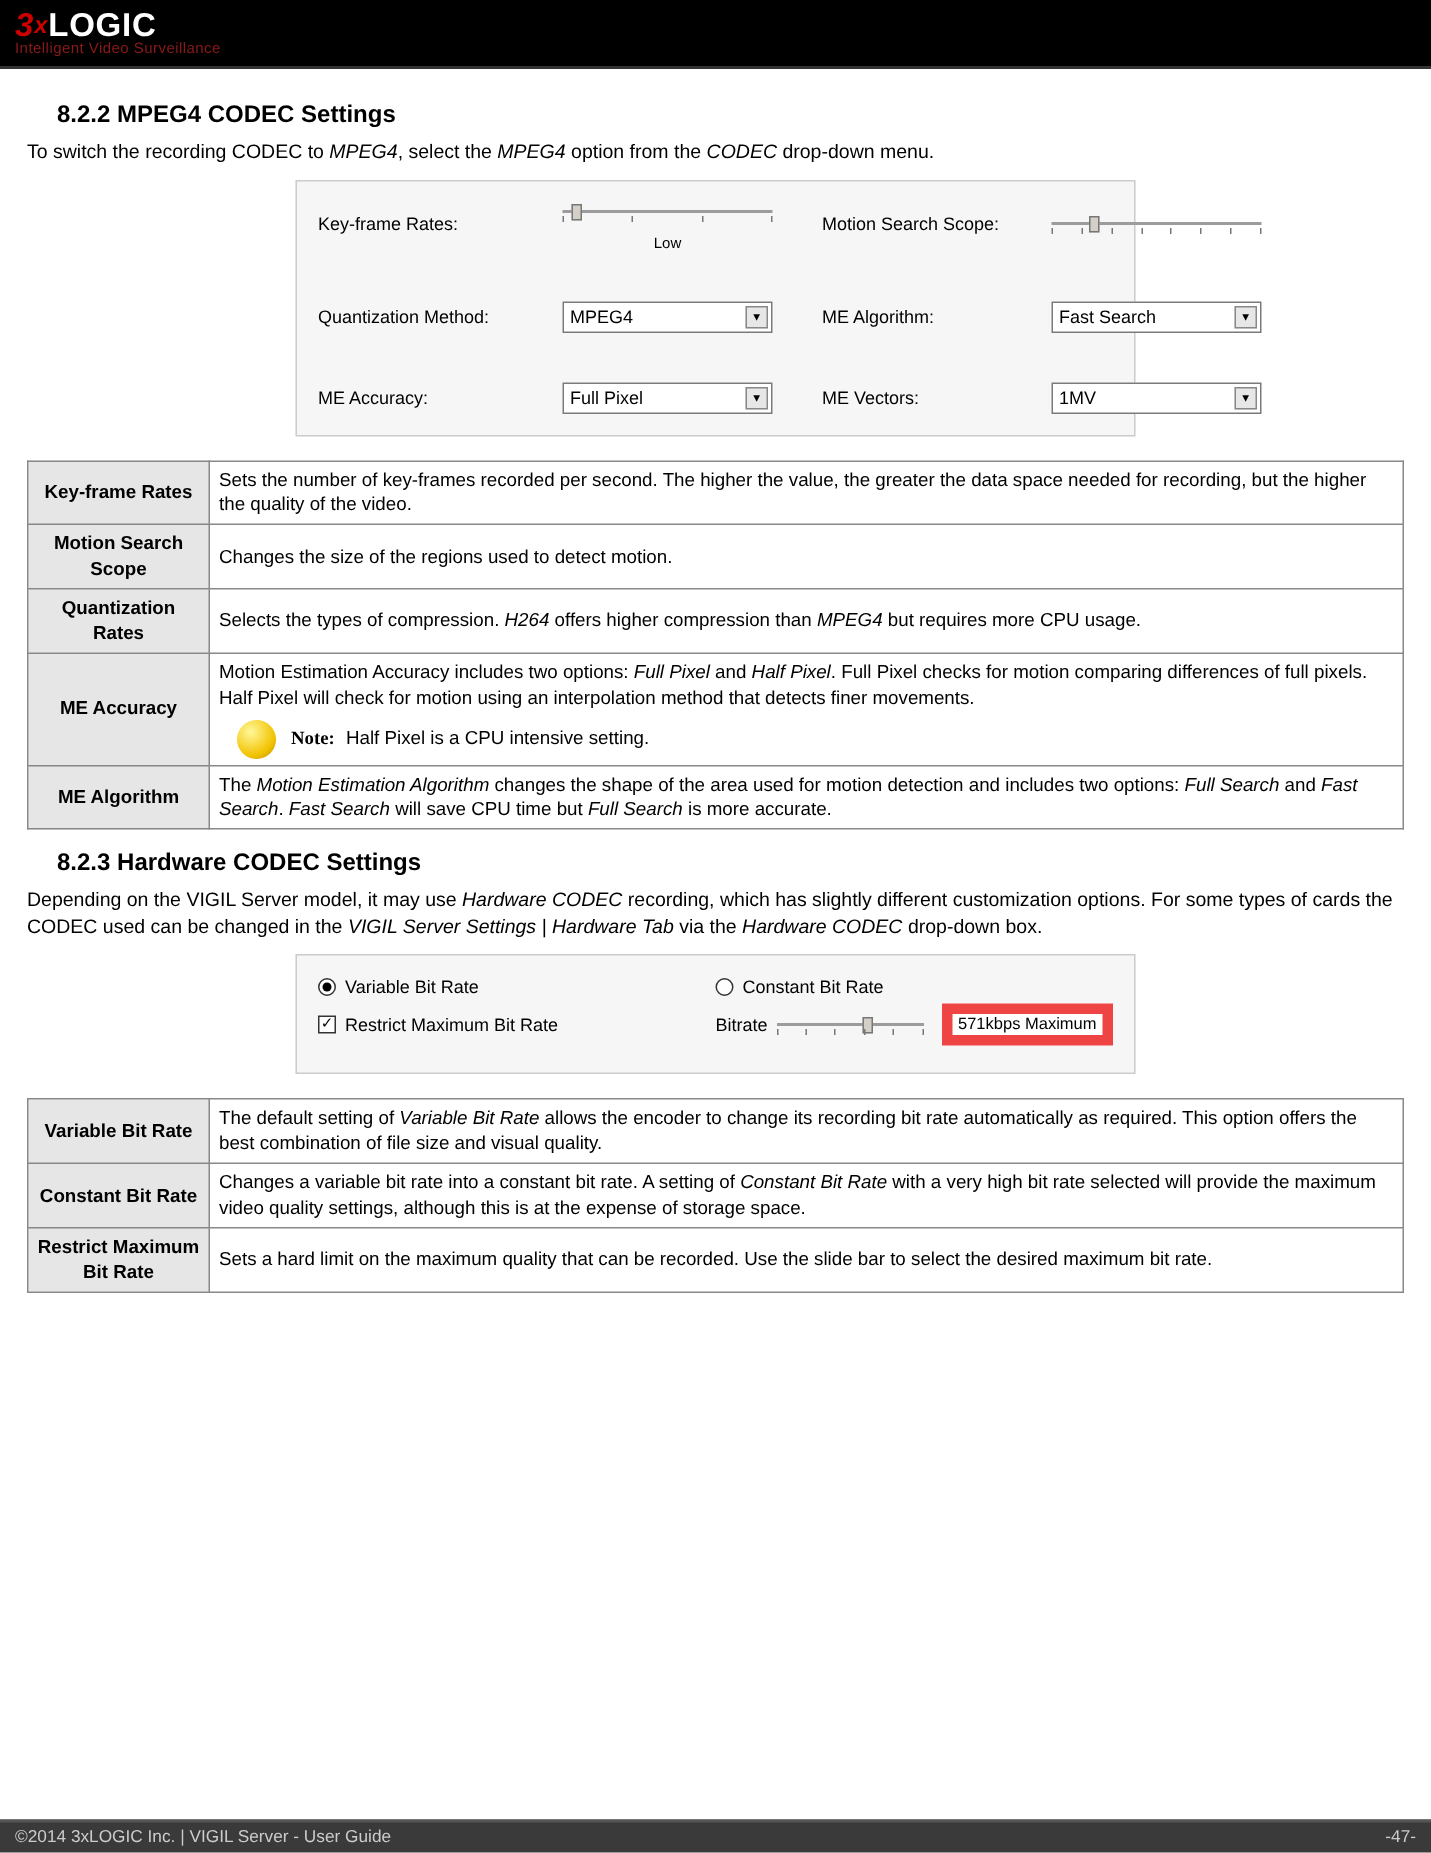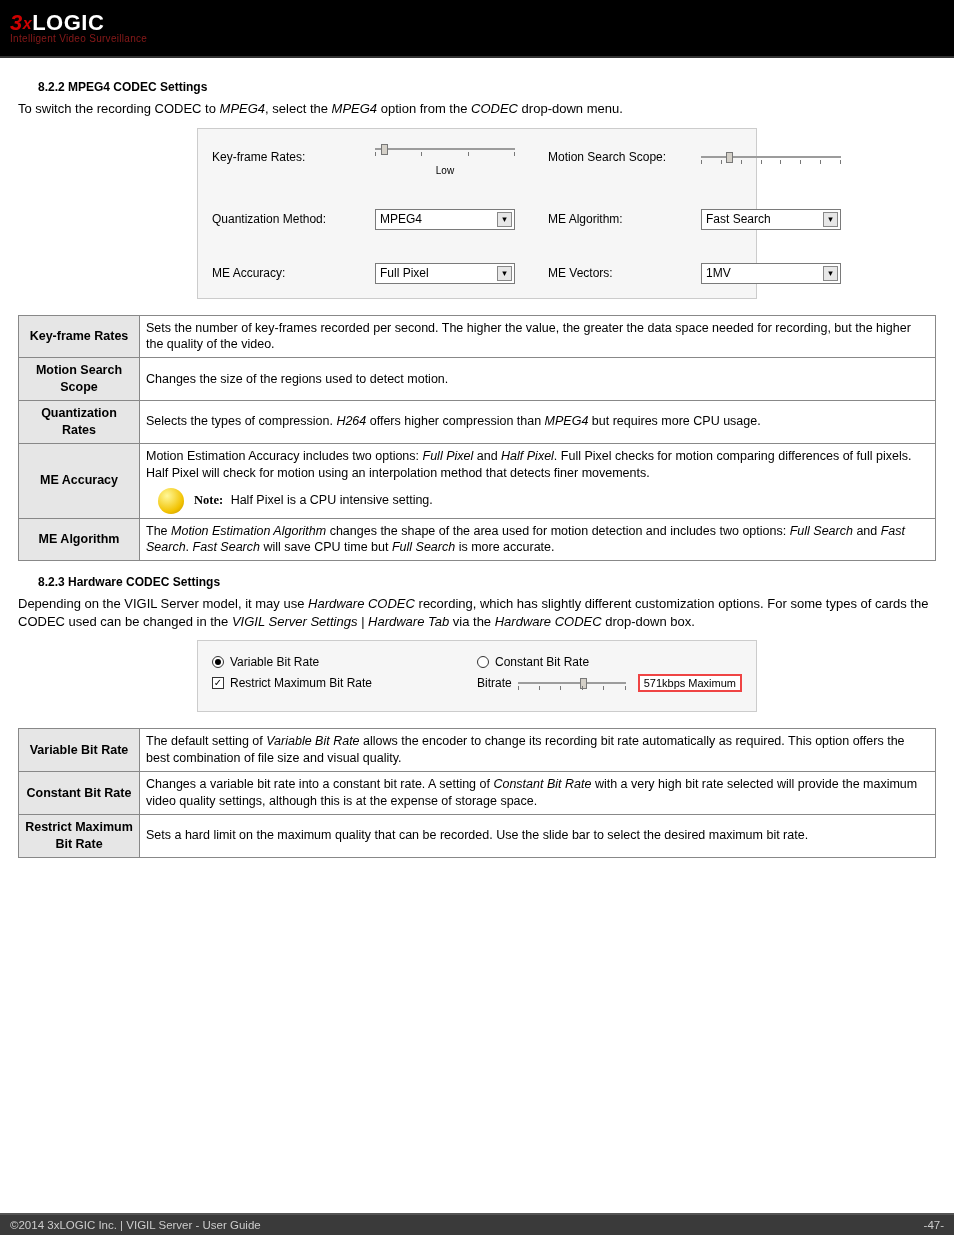--- a/index.html
+++ b/index.html
@@ -6,21 +6,21 @@
   body {
     margin: 0;
     font-family: Verdana, Arial, sans-serif;
     font-size: 13px;
     color: #000;
     background: #fff;
     width: 954px;
   }
   .header-bar {
     background: #000;
-    height: 58px;
+    height: 46px;
     display: flex;
     align-items: center;
     padding: 0 10px;
     border-bottom: 2px solid #333;
   }
   .logo-wrap { display:flex; flex-direction:column; line-height:1; }
   .logo-main {
     color: #fff;
     font-weight: bold;
     font-size: 22px;
@@ -30,21 +30,21 @@
   .logo-main .three { color:#c00; font-style:italic; }
   .logo-main .x { color:#c00; font-style:italic; font-size:16px; vertical-align:middle; }
   .logo-sub {
     color: #8a1a1a;
     font-size: 10px;
     letter-spacing: 0.3px;
     font-family: Arial, sans-serif;
   }
   .content { padding: 14px 18px 40px 18px; }
   h3.sec {
-    font-size: 12px;
+    font-size: 16px;
     font-weight: bold;
     margin: 8px 0 6px 20px;
     font-family: Arial, sans-serif;
   }
   p.body { margin: 4px 0 10px 0; line-height:1.35; }
   .italic { font-style: italic; }
 
   
   .shot {
     background: #f6f6f6;
@@ -106,21 +106,21 @@
   .shot2-row { display:flex; align-items:center; margin:4px 0; }
   .radio, .check {
     width:12px; height:12px; border:1px solid #333; background:#fff;
     display:inline-flex; align-items:center; justify-content:center;
     margin-right:6px; flex:0 0 auto;
   }
   .radio { border-radius:50%; }
   .radio.sel::after { content:""; width:6px; height:6px; border-radius:50%; background:#000; }
   .check.sel::after { content:"✓"; font-size:10px; line-height:1; }
   .sh2-col { flex:1; display:flex; align-items:center; }
-  .bitrate-field { border:2px solid #ef4444; background:#fff; padding:1px 4px; font-size:11px; margin-left:6px; }
+  .bitrate-field { border:7px solid #ef4444; background:#fff; padding:1px 4px; font-size:11px; margin-left:6px; }
 
   
   table.def {
     width: 100%;
     border-collapse: collapse;
     margin: 6px 0 14px 0;
     font-size: 12.5px;
   }
   table.def td {
     border: 1px solid #888;

